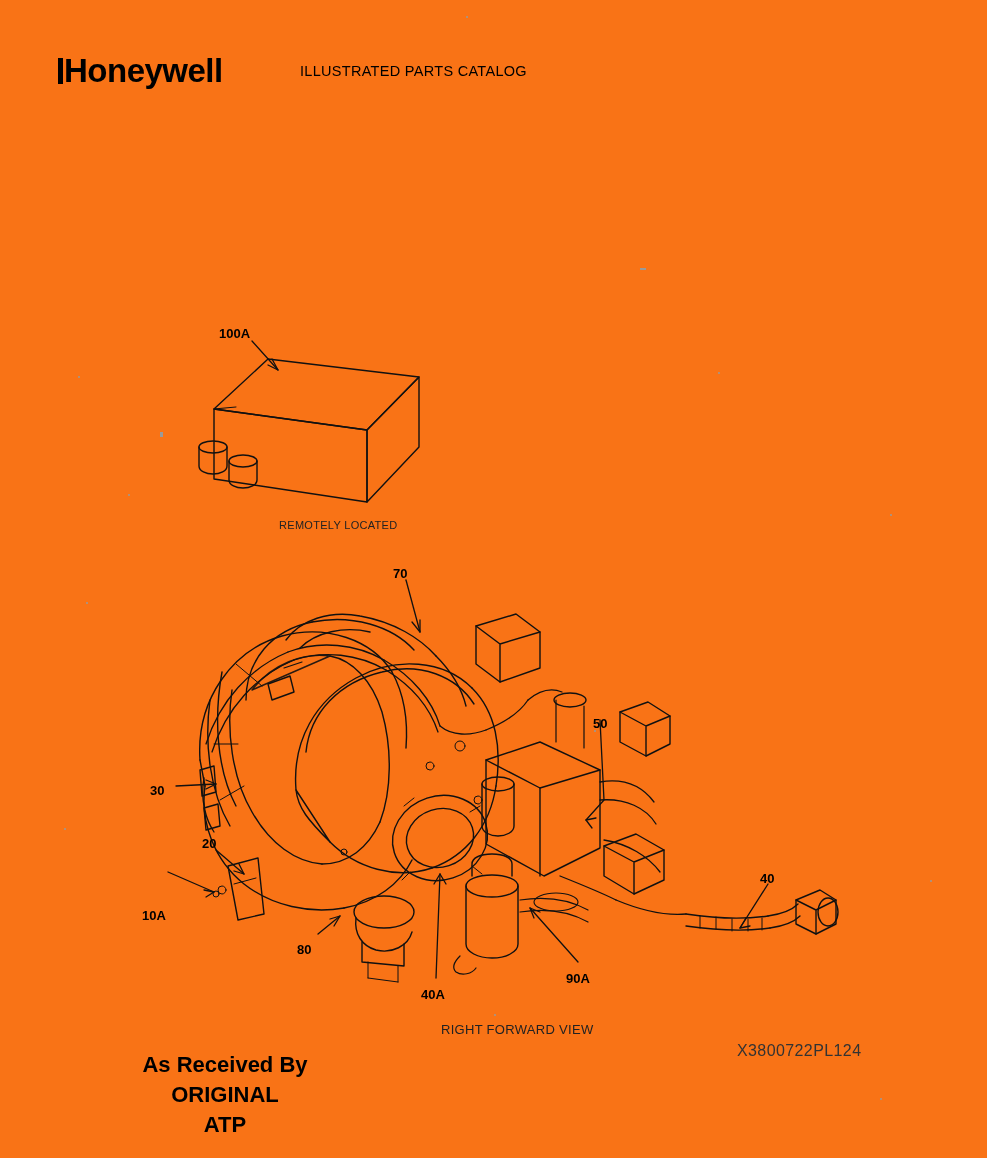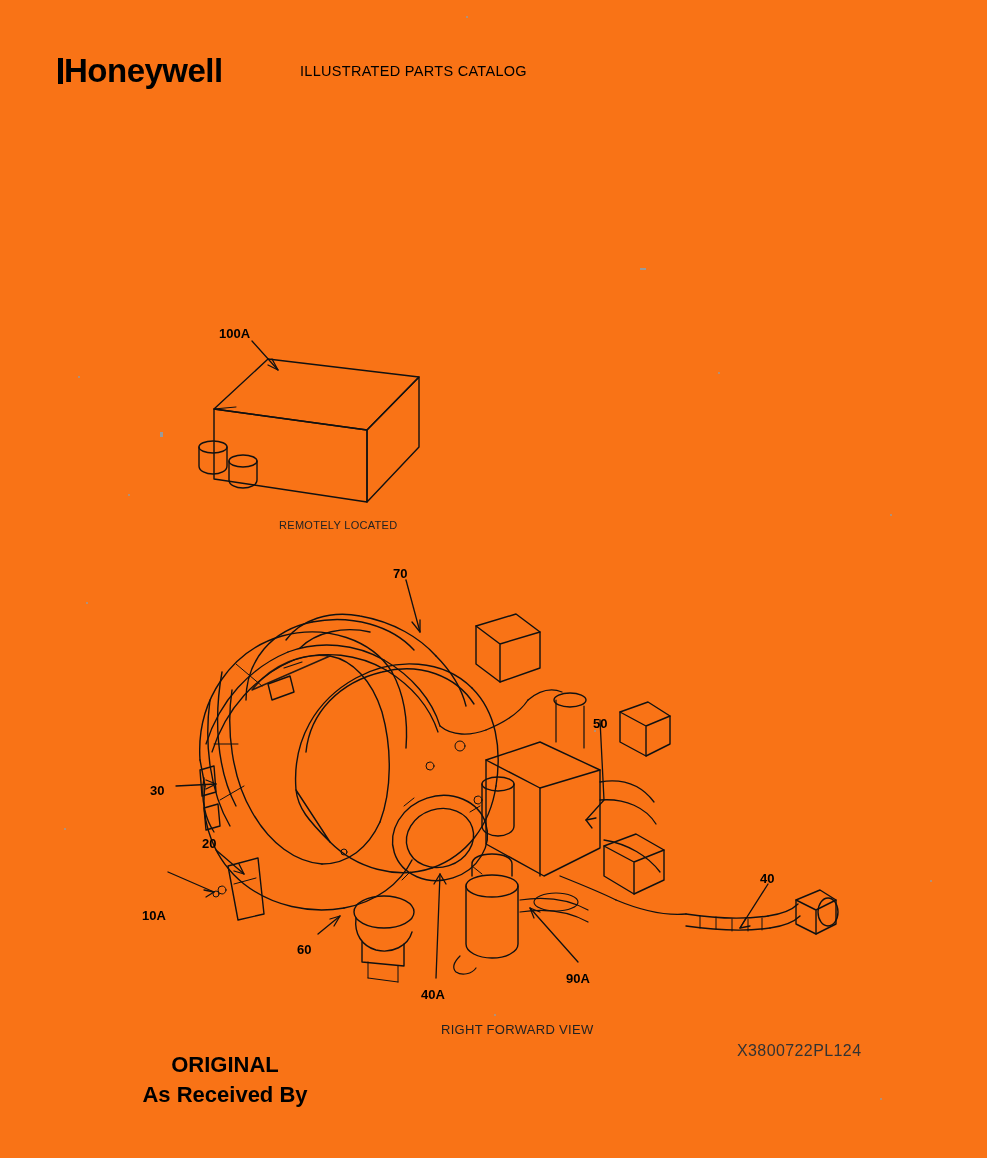--- a/index.html
+++ b/index.html
@@ -288,32 +288,33 @@
     </g>
   </svg>
 
   <div class="callout" style="left:219px; top:326px;">100A</div>
   <div class="callout" style="left:393px; top:566px;">70</div>
   <div class="callout" style="left:593px; top:705px;margin-top:11px;">50</div>
   <div class="callout" style="left:150px; top:783px;">30</div>
   <div class="callout" style="left:202px; top:836px;">20</div>
   <div class="callout" style="left:142px; top:861px;margin-top:47px;">10A</div>
   <div class="callout" style="left:760px; top:871px;">40</div>
-  <div class="callout" style="left:297px; top:942px;">60</div>
+  <div class="callout" style="left:297px; top:942px;">80</div>
   <div class="callout" style="left:566px; top:971px;">90A</div>
   <div class="callout" style="left:421px; top:987px;">40A</div>
 
   <div class="caption" style="left:250px; top:519px;">REMOTELY LOCATED</div>
   <div class="caption" style="left:412px; top:1022px; font-size:13px;">RIGHT FORWARD VIEW</div>
 
   <div class="figcode">X3800722PL124</div>
 
   <div class="stamp">
+    <div>As Received By</div>
     <div>ORIGINAL</div>
-    <div>As Received By</div>
+    <div>ATP</div>
   </div>
 
   <div class="speck" style="left:466px; top:16px;"></div>
   <div class="speck" style="left:640px; top:268px; width:6px; height:2px; border-radius:0;"></div>
   <div class="speck" style="left:78px; top:376px;"></div>
   <div class="speck" style="left:718px; top:372px;"></div>
   <div class="speck" style="left:160px; top:432px; width:3px; height:5px; border-radius:0;"></div>
   <div class="speck" style="left:128px; top:494px;"></div>
   <div class="speck" style="left:890px; top:514px;"></div>
   <div class="speck" style="left:86px; top:602px;"></div>

